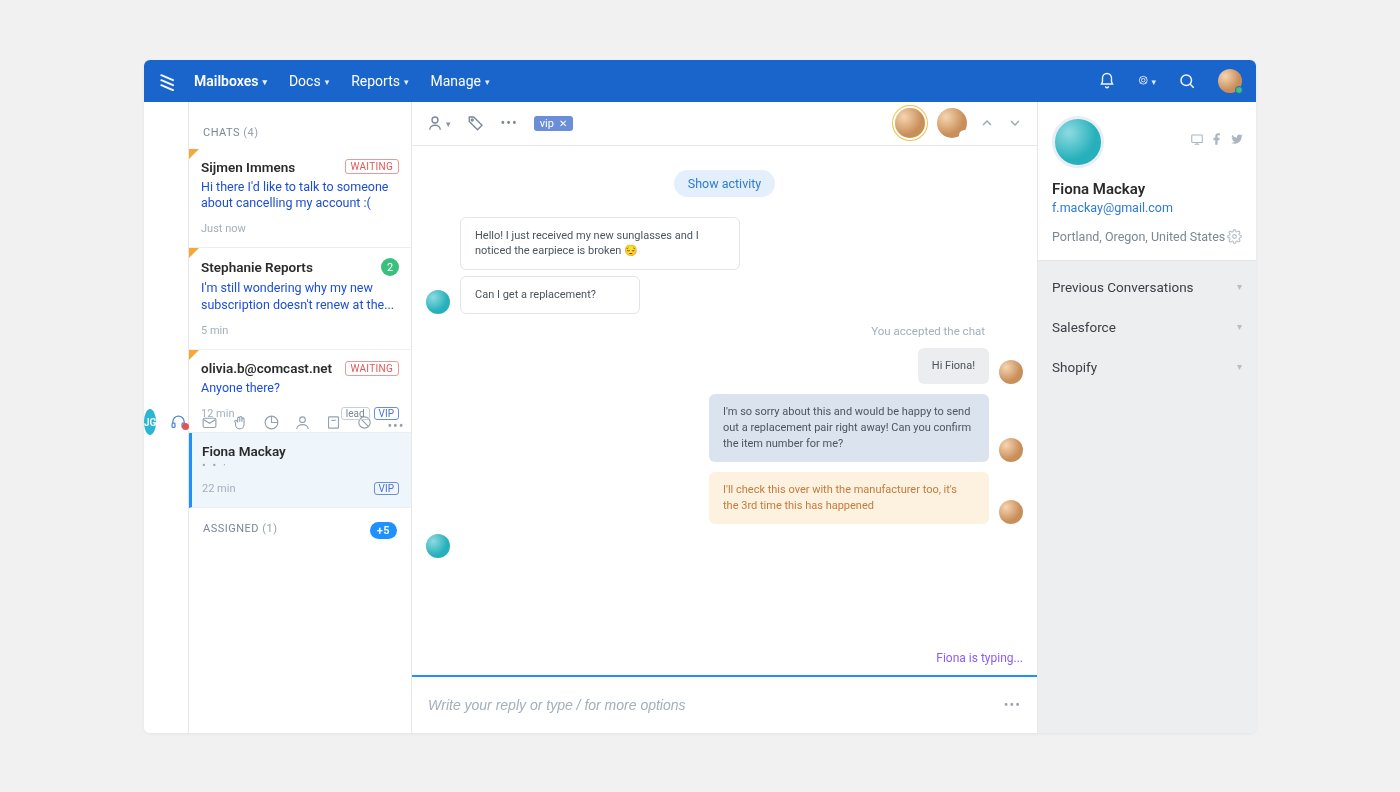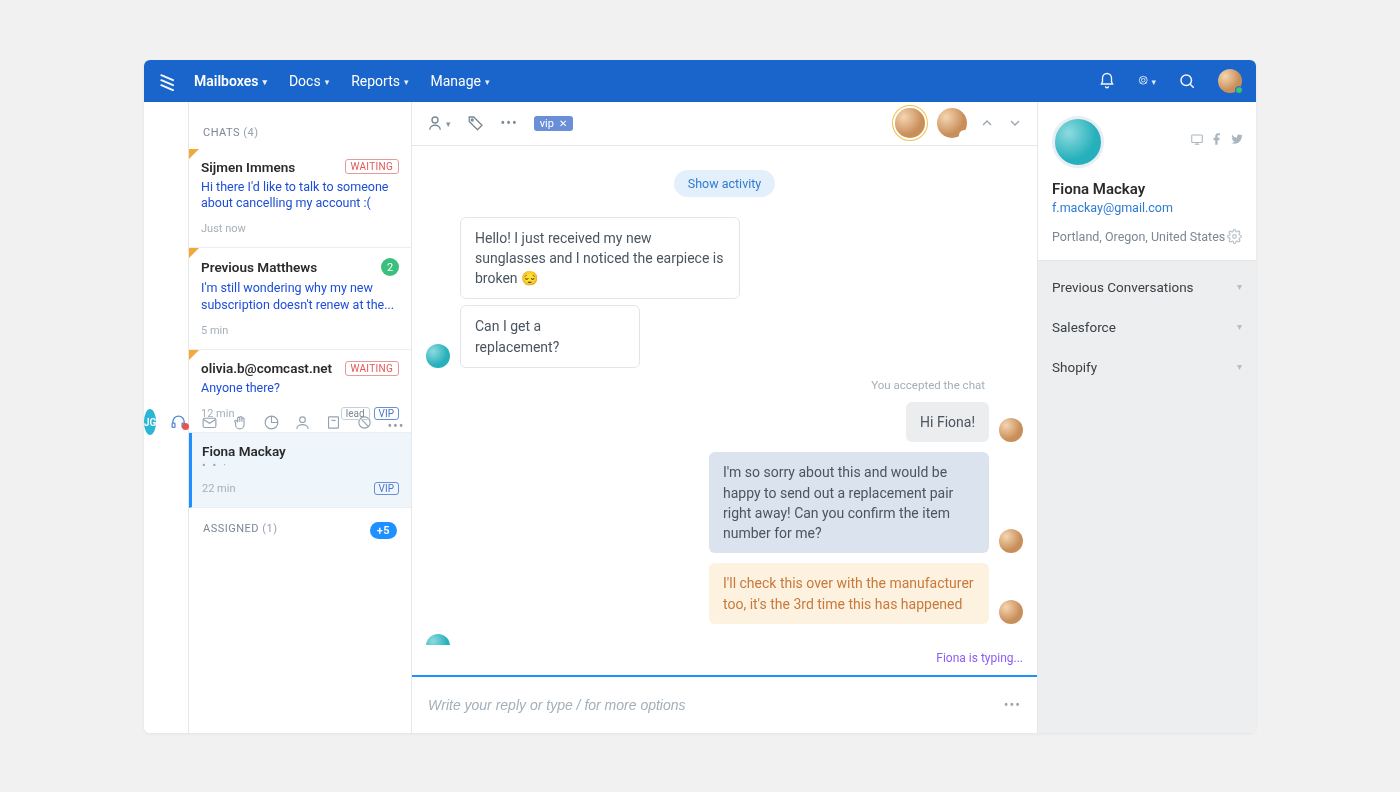--- a/index.html
+++ b/index.html
@@ -118,21 +118,21 @@
     background:#e3f0fb; color:#2f7bd1; border-radius:15px; font-size:12.5px;
     padding:6px 14px; display:block; margin:6px auto 20px; width:fit-content; cursor:pointer;
   }
   .row { display:flex; gap:10px; margin-bottom:10px; align-items:flex-end; }
   .row.right { justify-content:flex-end; }
   .msg-avatar { width:24px; height:24px; border-radius:50%; flex-shrink:0;
     background:radial-gradient(circle at 30% 30%, #8edbe0, #26b0bb 60%); }
   .msg-avatar.agent { background:radial-gradient(circle at 30% 30%, #f5d5b2, #c98f5a 60%); }
   .bubble {
     border:1px solid #dfe5ea; border-radius:6px; padding:10px 14px; max-width:280px;
-    font-size:14px; line-height:1.45; color:#4b5560; background:#fff;
+    font-size:11px; line-height:1.45; color:#4b5560; background:#fff;
   }
   .bubble-stack { display:flex; flex-direction:column; gap:6px; }
   .row.right .bubble { border:none; }
   .bubble.grey { background:#ecedef; }
   .bubble.blue { background:#dbe3ee; }
   .bubble.note { background:#fdf1df; color:#c77a3c; border:none; }
   .sys-note { text-align:right; color:#a3afba; font-size:11.5px; margin:6px 38px 10px 0; }
   .typing { color:#8b5cf6; font-size:12px; padding:6px 14px 10px;text-align:right; }
   .composer { border-top:2px solid #1f90ff; display:flex; align-items:center; padding: 20px 16px; gap:12px; }
   .composer input { flex:1; border:none; outline:none; font-size:14px; color:#555; }
@@ -278,21 +278,21 @@
         </div>
         <div class="conv-preview">Hi there I'd like to talk to someone about cancelling my account :(</div>
         <div class="conv-meta">
             <span>Just now</span>
           </div>
       </div>
 
       <div class="conv">
         <span class="corner"></span>
         <div class="conv-title-row">
-          <span class="conv-name">Previous Matthews</span>
+          <span class="conv-name">Stephanie Reports</span>
           <span class="badge-count">2</span>
         </div>
         <div class="conv-preview">I'm still wondering why my new subscription doesn't renew at the...</div>
         <div class="conv-meta">
             <span>5 min</span>
           </div>
       </div>
 
       <div class="conv">
         <span class="corner"></span>

